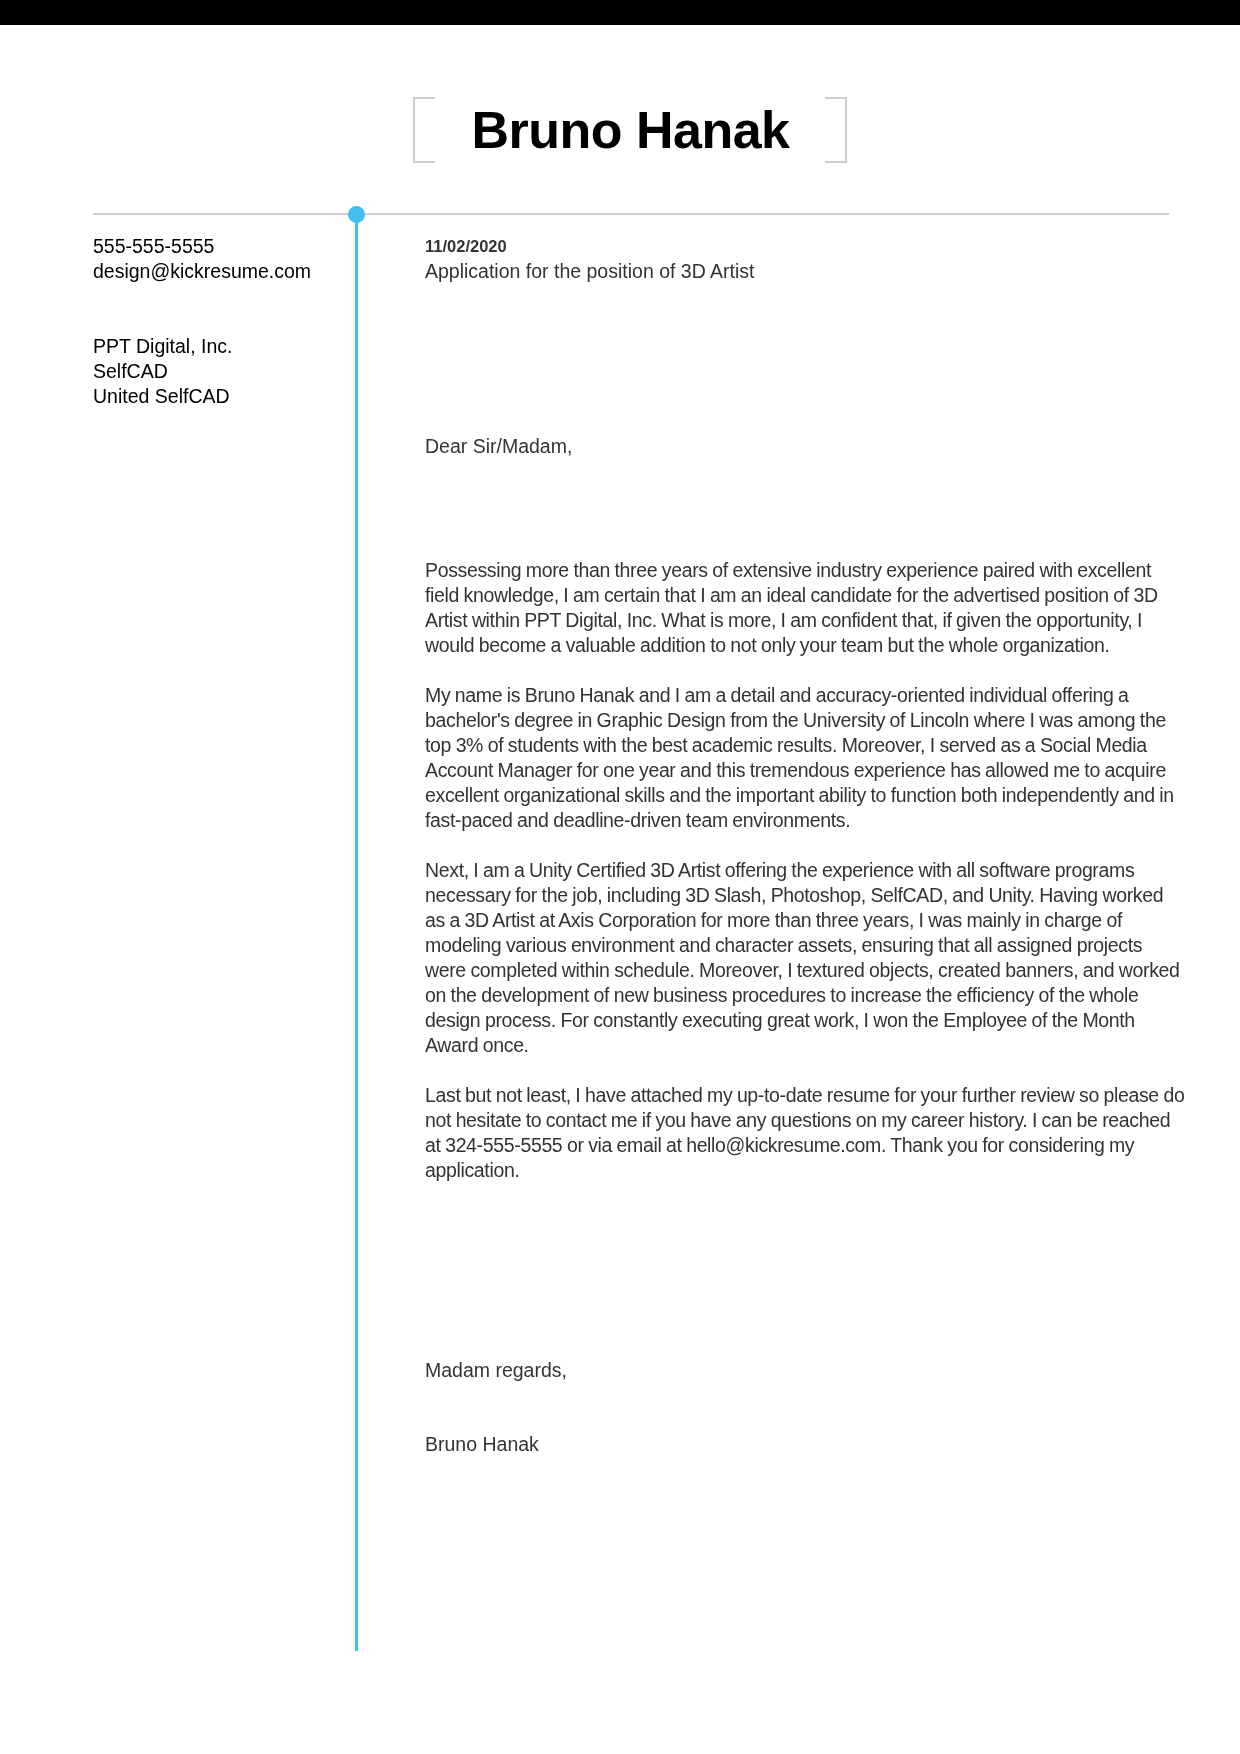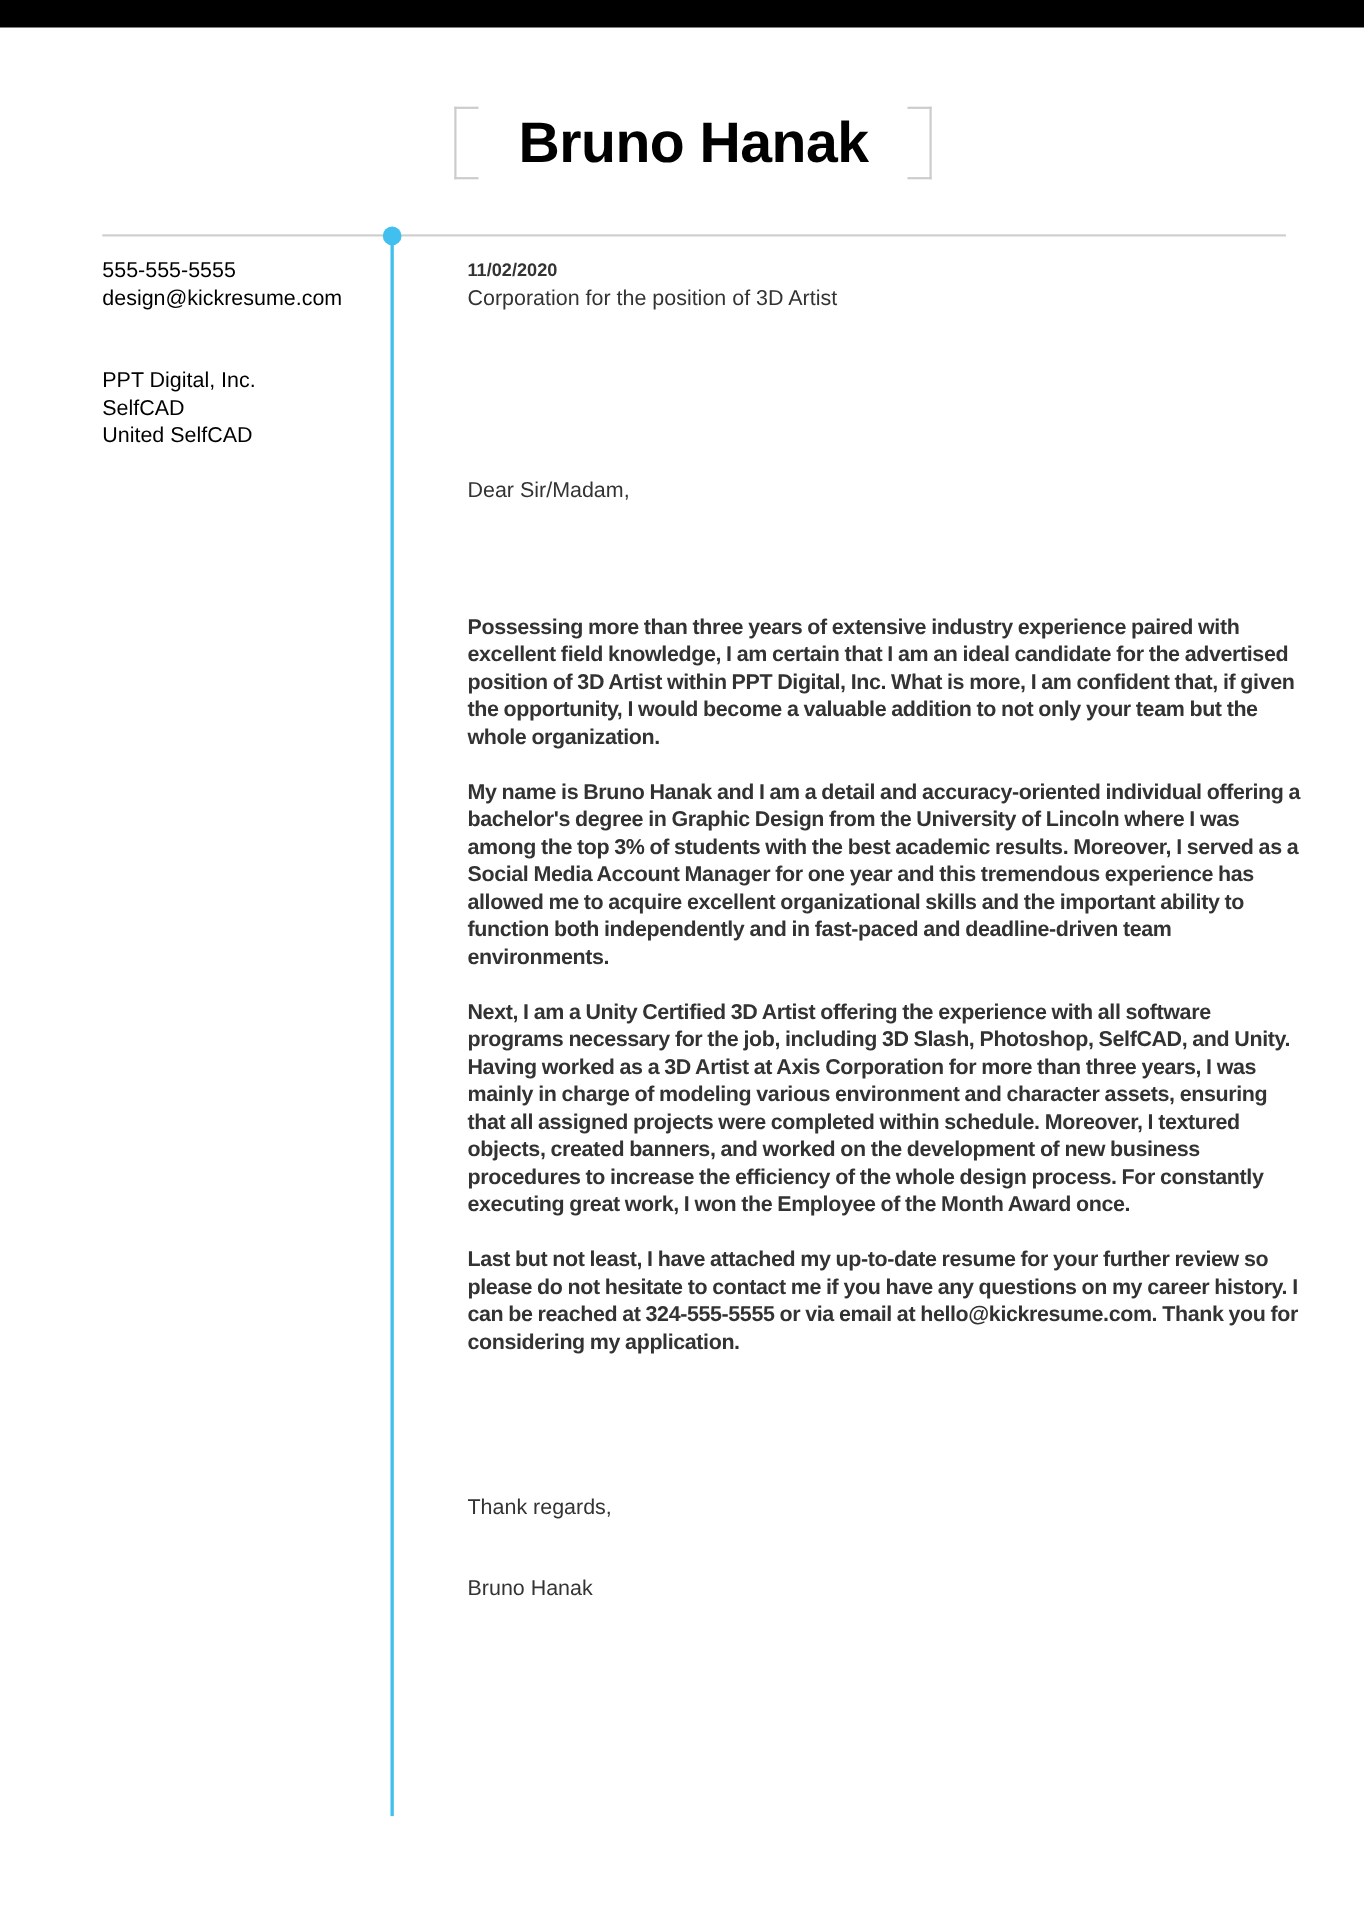--- a/index.html
+++ b/index.html
@@ -25,21 +25,21 @@
     .dot { position: absolute; left: 348px; top: 206px; width: 17px; height: 17px; border-radius: 50%; background: #41bfee; }
 
     .col-left { position: absolute; left: 93px; top: 234px; width: 250px; font-size: 19.5px; line-height: 25px; color: #000000; }
     .col-left .line { white-space: nowrap; }
     .col-left .gap { height: 50px; }
 
     .col-right { position: absolute; left: 425px; top: 234px; width: 760px; font-size: 19.5px; line-height: 25px; color: #333333; }
     .date { font-weight: bold; font-size: 16.5px; line-height: 25px; color: #333333; }
     .subject { }
     .salutation { position: absolute; left: 0; top: 200px; }
-    .paragraphs { position: absolute; left: 0; top: 324px; width: 760px; font-weight: bold; }
+    .paragraphs { position: absolute; left: 0; top: 324px; width: 760px; }
     .paragraphs p { margin: 0 0 25px 0; font-size: 19.5px; line-height: 25px; letter-spacing: -0.35px; word-spacing: -0.5px; }
     .closing { position: absolute; left: 0; top: 1124px; }
     .signature { position: absolute; left: 0; top: 1198px; }
   </style>
 </head>
 <body>
 
 <div class="topbar"></div>
 
 <div class="bracket left"></div>
@@ -54,23 +54,23 @@
   <div class="line">555-555-5555</div>
   <div class="line">design@kickresume.com</div>
   <div class="gap"></div>
   <div class="line">PPT Digital, Inc.</div>
   <div class="line">SelfCAD</div>
   <div class="line">United SelfCAD</div>
 </div>
 
 <div class="col-right">
   <div class="date">11/02/2020</div>
-  <div class="subject">Corporation for the position of 3D Artist</div>
+  <div class="subject">Application for the position of 3D Artist</div>
   <div class="salutation">Dear Sir/Madam,</div>
   <div class="paragraphs">
     <p>Possessing more than three years of extensive industry experience paired with excellent field knowledge, I am certain that I am an ideal candidate for the advertised position of 3D Artist within PPT Digital, Inc. What is more, I am confident that, if given the opportunity, I would become a valuable addition to not only your team but the whole organization.</p>
     <p>My name is Bruno Hanak and I am a detail and accuracy-oriented individual offering a bachelor's degree in Graphic Design from the University of Lincoln where I was among the top 3% of students with the best academic results. Moreover, I served as a Social Media Account Manager for one year and this tremendous experience has allowed me to acquire excellent organizational skills and the important ability to function both independently and in fast-paced and deadline-driven team environments.</p>
     <p>Next, I am a Unity Certified 3D Artist offering the experience with all software programs necessary for the job, including 3D Slash, Photoshop, SelfCAD, and Unity. Having worked as a 3D Artist at Axis Corporation for more than three years, I was mainly in charge of modeling various environment and character assets, ensuring that all assigned projects were completed within schedule. Moreover, I textured objects, created banners, and worked on the development of new business procedures to increase the efficiency of the whole design process. For constantly executing great work, I won the Employee of the Month Award once.</p>
     <p>Last but not least, I have attached my up-to-date resume for your further review so please do not hesitate to contact me if you have any questions on my career history. I can be reached at 324-555-5555 or via email at hello@kickresume.com. Thank you for considering my application.</p>
   </div>
-  <div class="closing">Thank regards,</div>
+  <div class="closing">Madam regards,</div>
   <div class="signature">Bruno Hanak</div>
 </div>
 
 </body></html>

